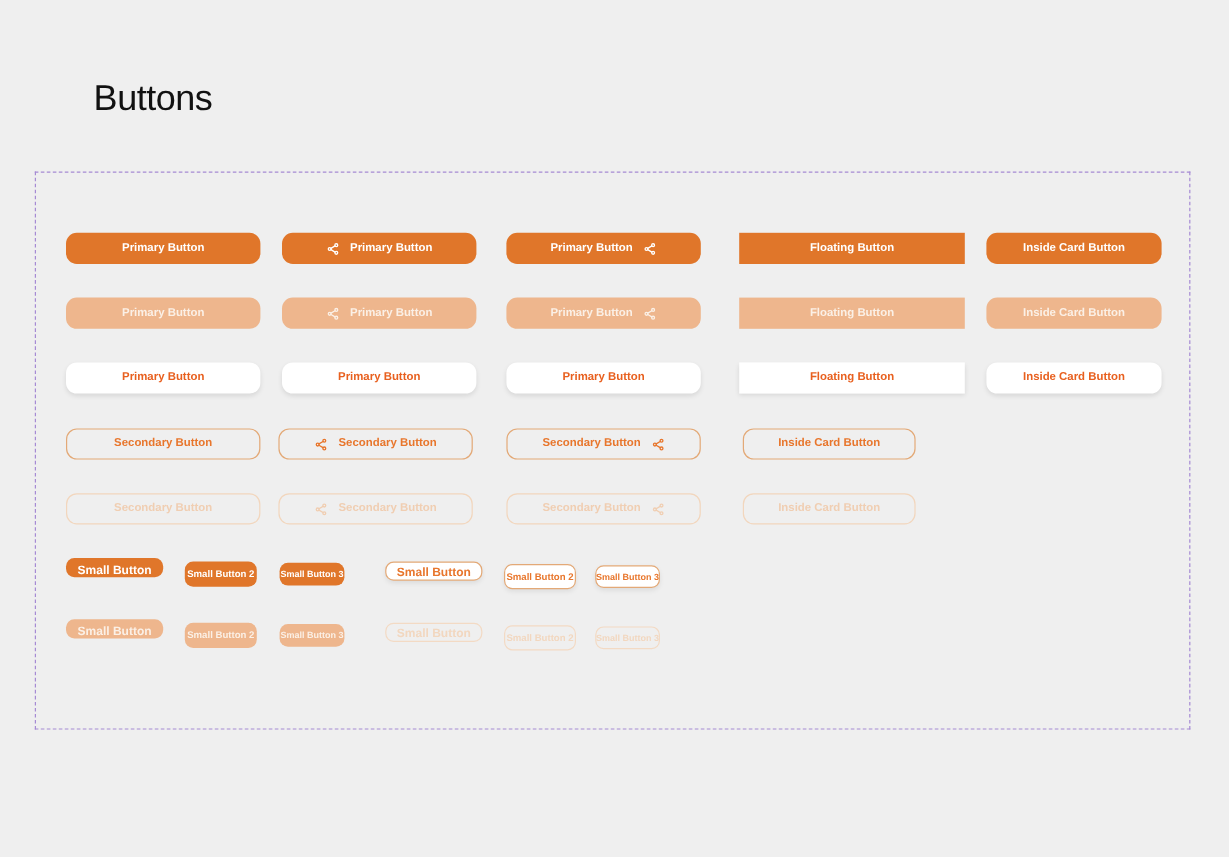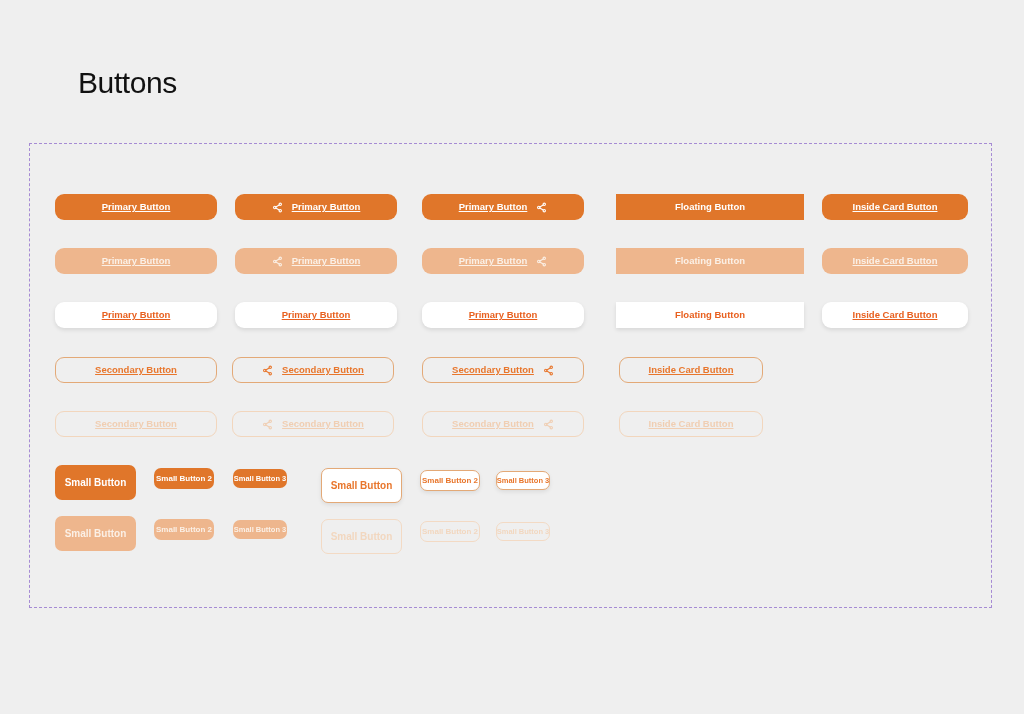--- a/index.html
+++ b/index.html
@@ -46,26 +46,26 @@
   .outline       { background:transparent; color:#e8762c;
                    border:1px solid #e3a977; }
   .outline-dim   { background:transparent; color:#f0ceb2;
                    border:1px solid #f2d6bd; }
   .outline-white { background:#ffffff; color:#e8762c;
                    border:1px solid #e3a977;
                    box-shadow: 0 2px 4px rgba(0,0,0,0.08); }
   .outline-white-dim { background:transparent; color:#f2d7bf;
                    border:1px solid #f3dac4; }
 
-  .r-pill   { border-radius: 9px; text-decoration: underline; }
+  .r-pill   { border-radius: 9px; }
   .r-sq     { border-radius: 0; text-align: center; }
   .r-small  { border-radius: 7px; }
 
   .sz-lg   { height: 26px; font-size: 9.5px; }
-  .sz-sm1  { height: 35px; font-size: 10px; }
+  .sz-sm1  { height: 16px; font-size: 10px; align-items: flex-end; }
   .sz-sm2  { height: 21px; font-size: 8px; }
   .sz-sm3  { height: 19px; font-size: 7.5px; text-align: center; }
 
   .share-icon { display:inline-flex; flex:0 0 auto; }
   .share-icon svg { display:block; }
 </style>
 </head>
 <body>
 
 <h1 class="page-title">Buttons</h1>

